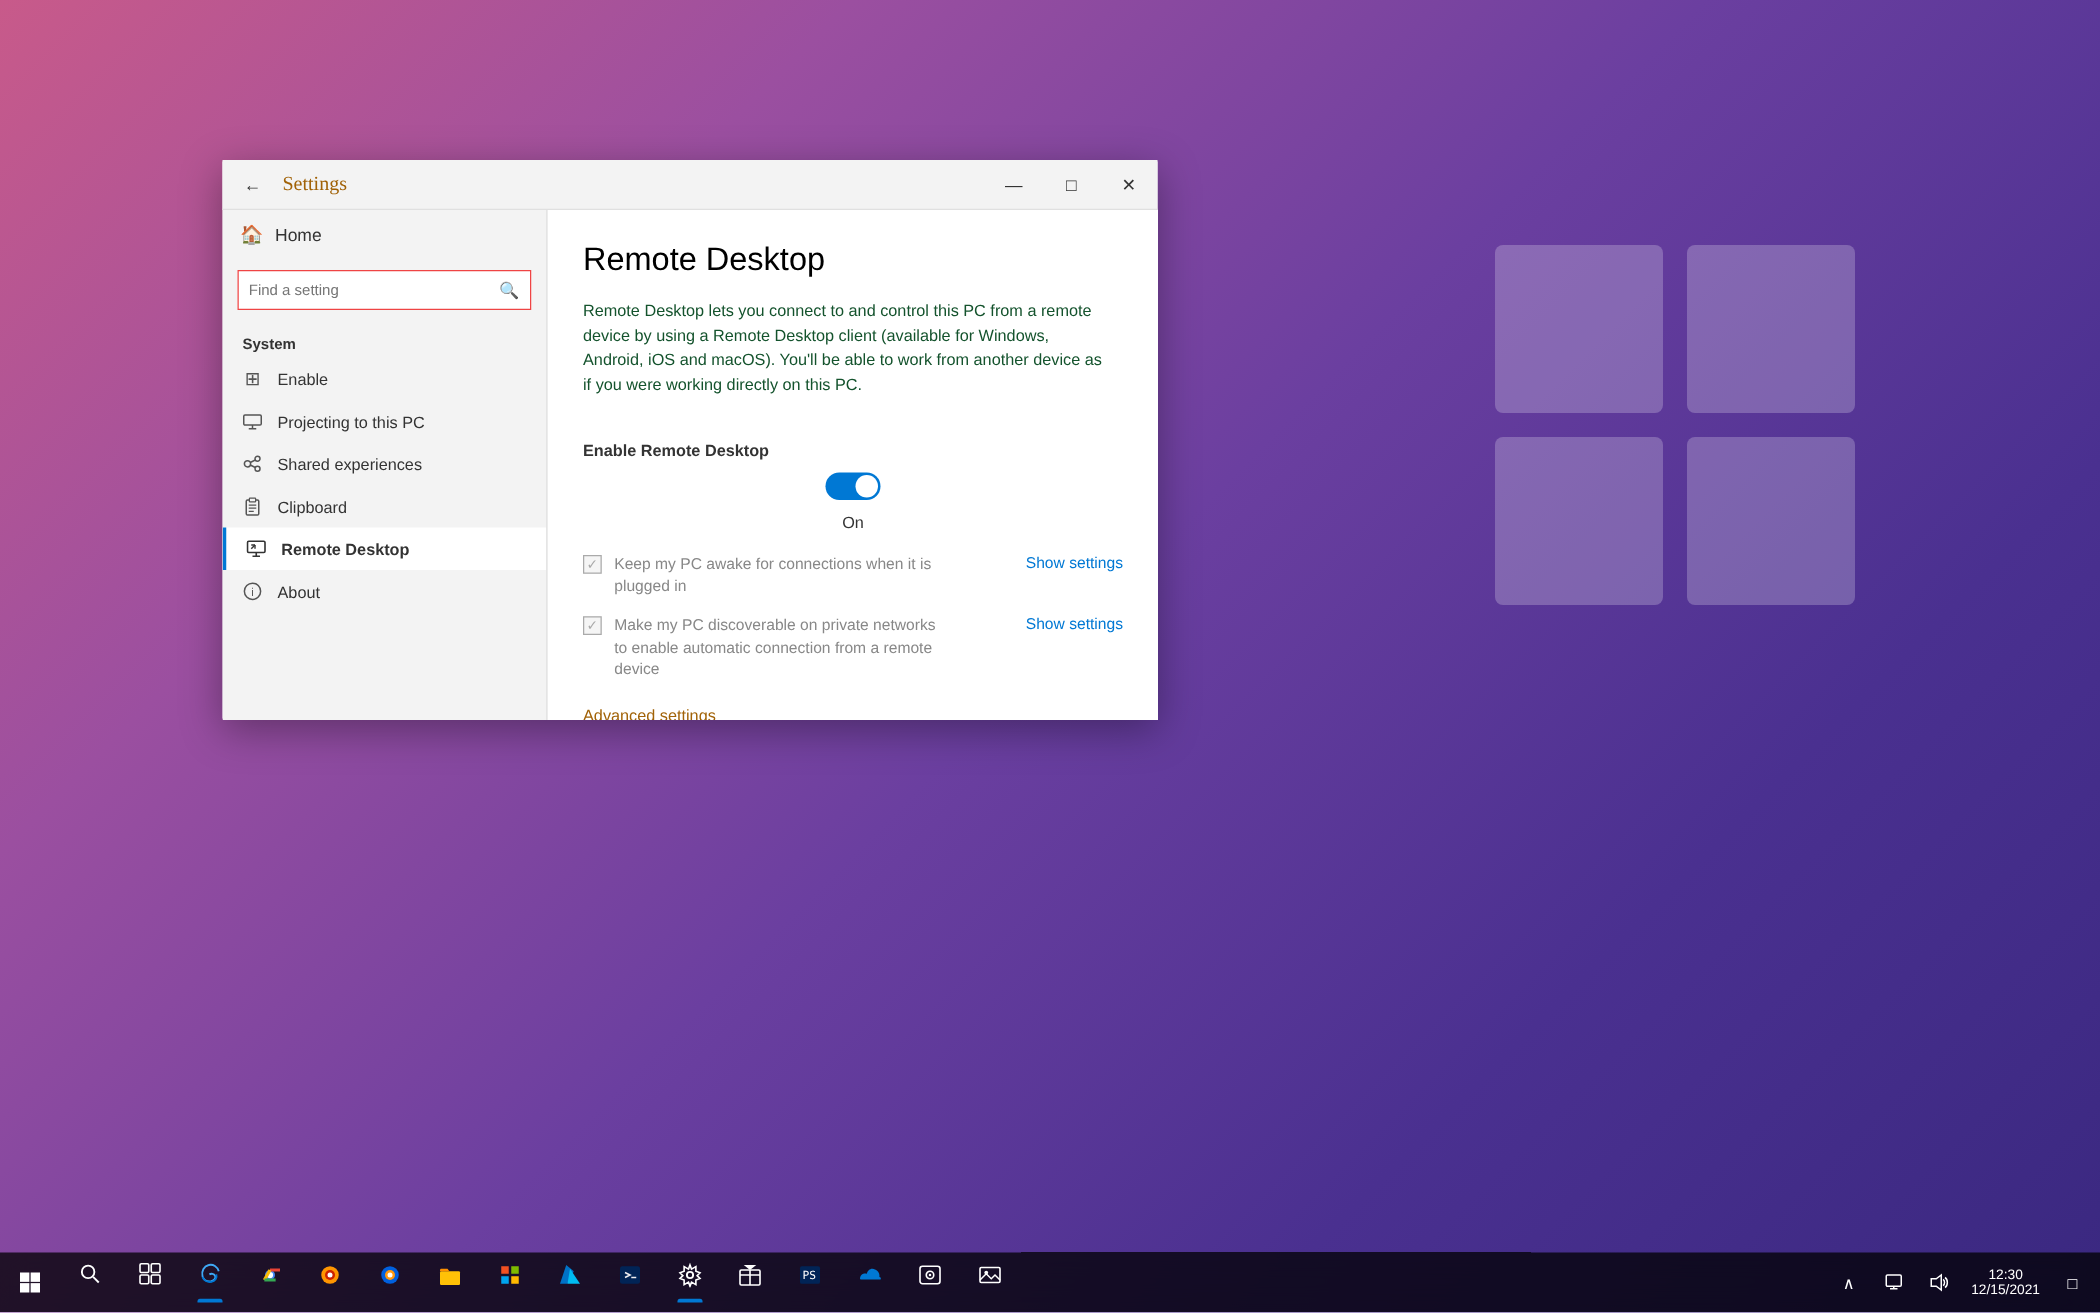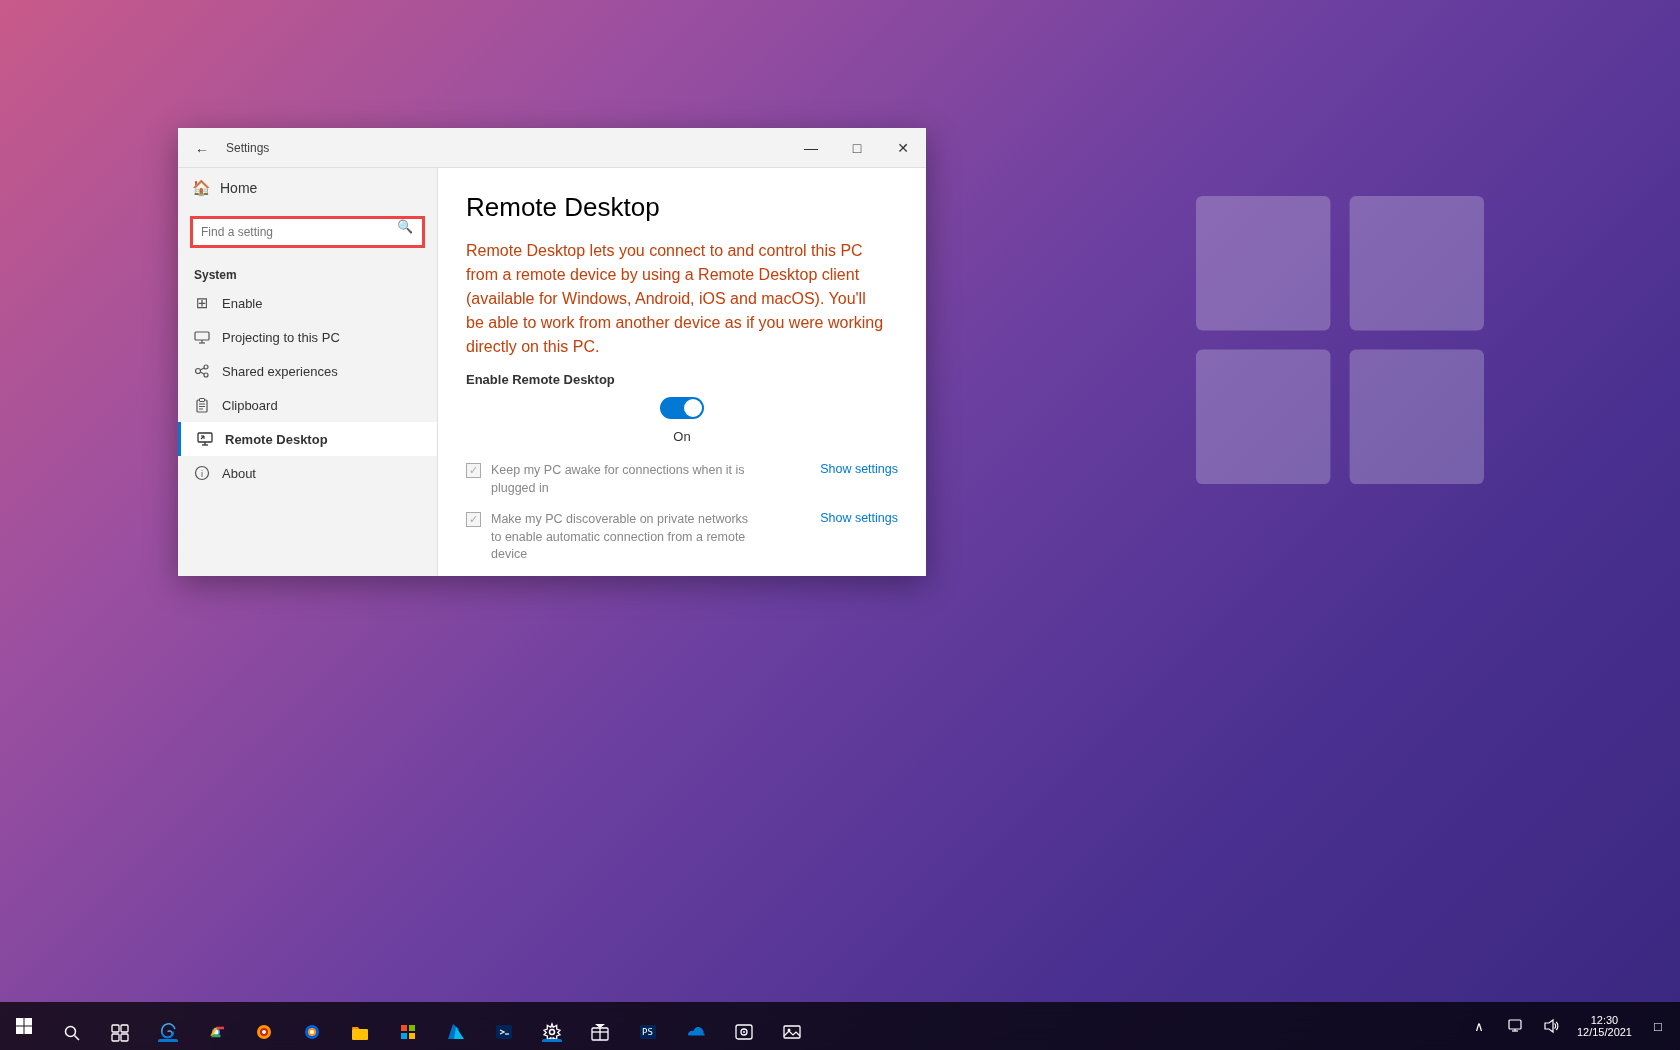--- a/index.html
+++ b/index.html
@@ -56,23 +56,24 @@
       display: flex;
       align-items: center;
       justify-content: center;
       cursor: pointer;
       border-radius: 2px;
       color: #333;
       font-size: 14px;
     }
     .title-bar-title {
       flex: 1;
-      font-size: 12px;
-      color: #404040;
+      font-size: 16px;
+      color: #a16207;
       margin-left: 8px;
+      font-family: Liberation Serif, serif;
     }
     .title-bar-controls {
       display: flex;
       height: 100%;
     }
     .title-bar-btn {
       width: 46px;
       height: 40px;
       display: flex;
       align-items: center;
@@ -104,21 +105,22 @@
       align-items: center;
       padding: 12px 16px;
       cursor: pointer;
       gap: 10px;
       font-size: 14px;
       color: #333;
     }
     .search-box {
       margin: 8px 12px;
       display: flex;
-      border: 3px solid #ef4444;
+      align-items: center;
+      border: 1px solid #ef4444;
       background: #fff;
       height: 32px;
       padding: 0 8px;
     }
     .search-box input {
       border: none;
       outline: none;
       flex: 1;
       font-size: 12px;
       background: transparent;
@@ -164,24 +166,24 @@
       overflow-y: auto;
       background: #fff;
     }
     .main-title {
       font-size: 26px;
       font-weight: 300;
       color: #000;
       margin-bottom: 16px;
     }
     .description {
-      font-size: 16px;
-      color: #c2410c;
+      font-size: 13px;
+      color: #14532d;
       line-height: 1.5;
-      margin-bottom: 13px;
+      margin-bottom: 36px;
       max-width: 420px;
     }
     .enable-label {
       font-size: 13px;
       font-weight: 600;
       color: #333;
       margin-bottom: 10px;
     }
     .toggle-row {
       display: flex;
@@ -289,21 +291,21 @@
       display: flex;
       align-items: center;
       justify-content: center;
       cursor: pointer;
       color: #fff;
     }
     .taskbar-icon-btn {
       width: 48px;
       height: 32px;
       display: flex;
-      align-items: flex-end;
+      align-items: flex-start;
       justify-content: center;
       cursor: pointer;
       color: #ec4899;
       font-size: 18px;
       position: relative;
     }
     .taskbar-spacer { flex: 1; }
     .taskbar-right {
       display: flex;
       align-items: center;

